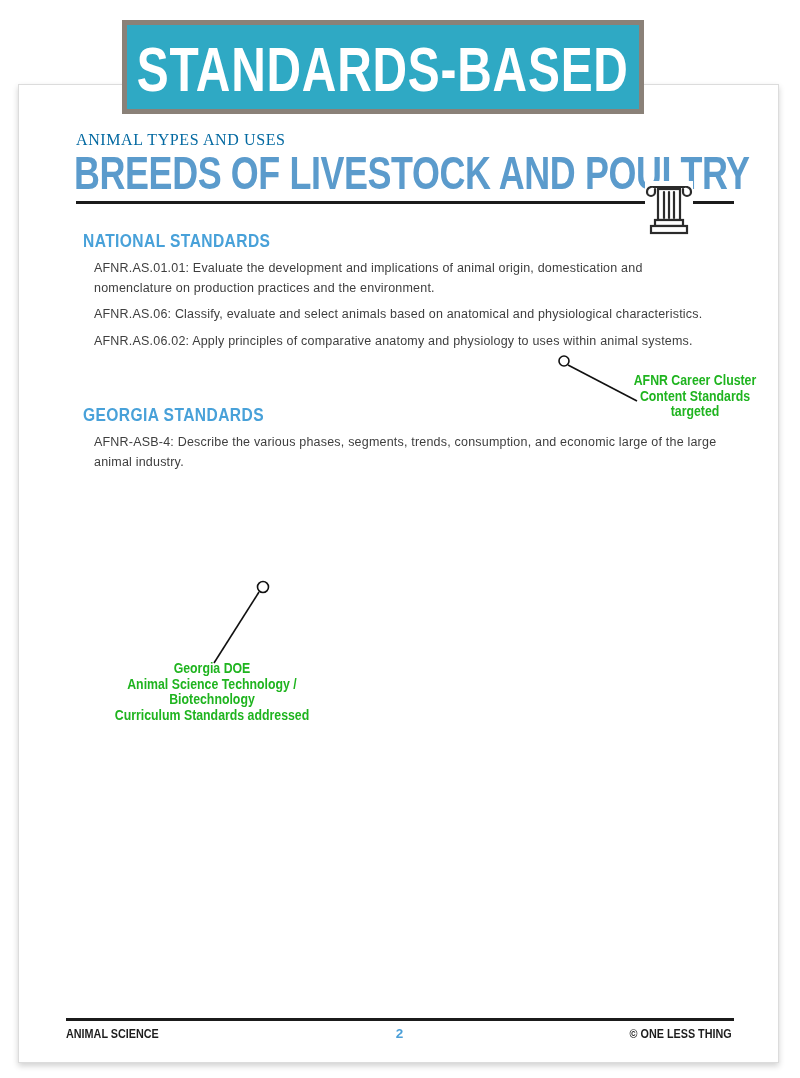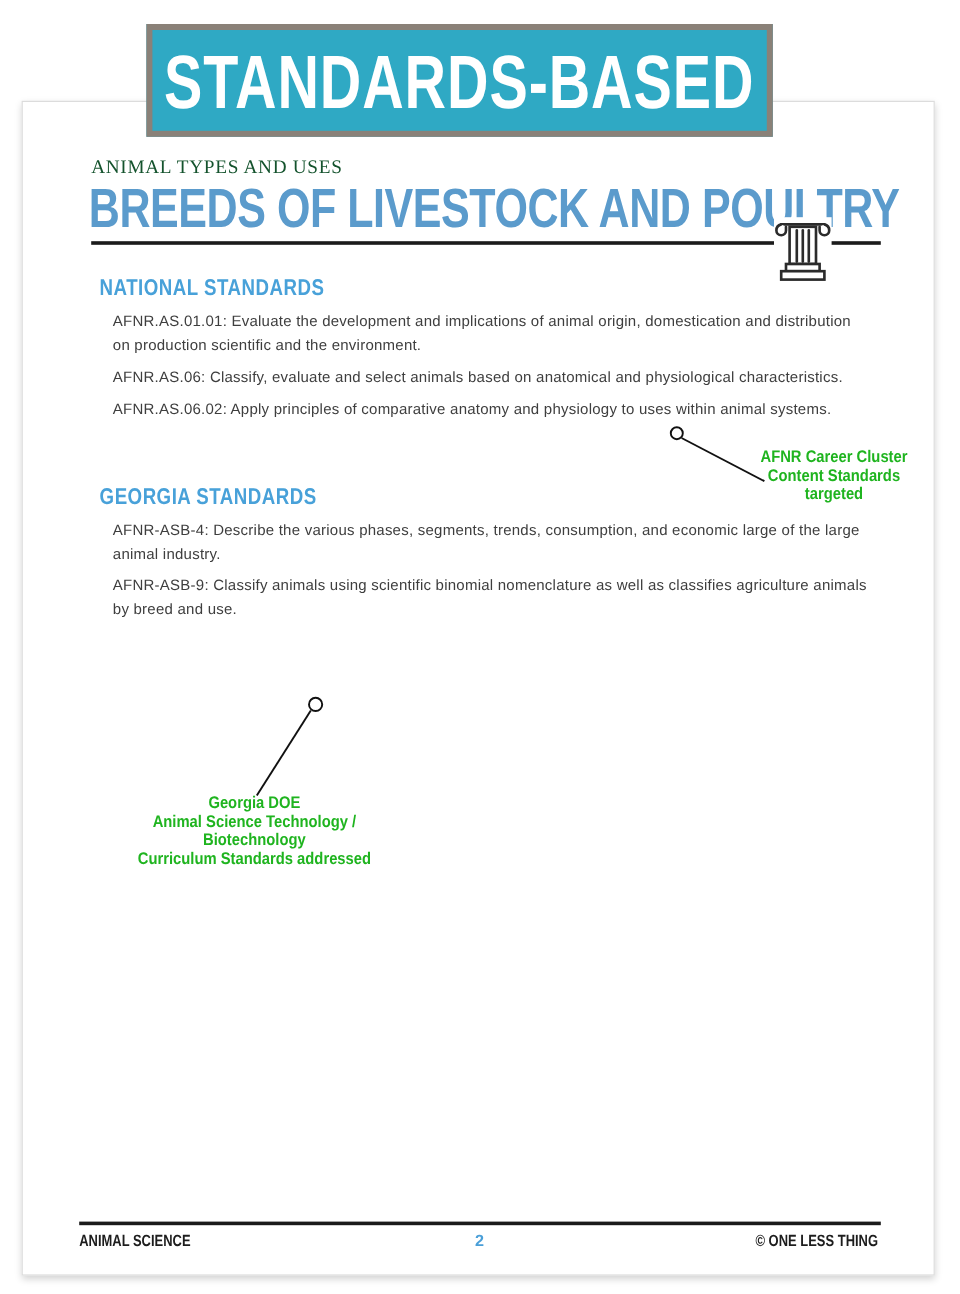--- a/index.html
+++ b/index.html
@@ -14,21 +14,21 @@
 
   
   .banner { position:absolute; left:122px; top:20px; width:522px; height:94px;
             background:#2FA9C4; border:5px solid #8A8178; z-index:10;
             display:flex; align-items:center; justify-content:center; }
   .banner-label { color:#ffffff; font-weight:700; font-size:63px; letter-spacing:1px;
                   transform:scaleX(.76); transform-origin:center center;
                   white-space:nowrap; padding-top:3px; }
 
   
-  .kicker { position:absolute; left:57px; top:46px; color:#14532d;
+  .kicker { position:absolute; left:57px; top:46px; color:#0369a1;
             font-family:"Liberation Serif", serif; font-size:16px;
             letter-spacing:.6px; }
   .title  { position:absolute; left:55px; top:61px; color:#5B9BCC; font-weight:700;
             font-size:46px; letter-spacing:-.5px; white-space:nowrap;
             transform:scaleX(.78); transform-origin:left center; }
   .title-rule { position:absolute; left:57px; top:116px; width:658px; height:3px;
                 background:#1b1b1b; }
   .column-icon { position:absolute; left:625px; top:95px; width:50px; height:56px;
                  z-index:4; }
 
@@ -93,29 +93,28 @@
         <line x1="20" y1="12" x2="20" y2="38"></line>
         <line x1="25" y1="12" x2="25" y2="38"></line>
         <line x1="30" y1="12" x2="30" y2="38"></line>
         <rect x="11" y="40" width="28" height="6"></rect>
         <rect x="7" y="46" width="36" height="7"></rect>
       </g>
     </svg>
 
     <div class="sec-heading national">NATIONAL STANDARDS</div>
     <div class="para-block national">
-      <p class="para">AFNR.AS.01.01: Evaluate the development and implications of animal origin, domestication and distribution on production scientific and the environment.</p>
+      <p class="para">AFNR.AS.01.01: Evaluate the development and implications of animal origin, domestication and nomenclature on production practices and the environment.</p>
       <p class="para">AFNR.AS.06: Classify, evaluate and select animals based on anatomical and physiological characteristics.</p>
       <p class="para">AFNR.AS.06.02: Apply principles of comparative anatomy and physiology to uses within animal systems.</p>
     </div>
 
     <div class="sec-heading georgia">GEORGIA STANDARDS</div>
     <div class="para-block georgia">
       <p class="para">AFNR-ASB-4: Describe the various phases, segments, trends, consumption, and economic large of the large animal industry.</p>
-      <p class="para">AFNR-ASB-9: Classify animals using scientific binomial nomenclature as well as classifies agriculture animals by breed and use.</p>
     </div>
 
     <svg class="callout-svg" viewBox="0 0 761 979">
       <line x1="549" y1="280" x2="618" y2="316" stroke="#111111" stroke-width="1.6"></line>
       <circle cx="545" cy="276" r="5" fill="#ffffff" stroke="#111111" stroke-width="1.6"></circle>
       <line x1="240" y1="507" x2="195" y2="578" stroke="#111111" stroke-width="1.6"></line>
       <circle cx="244" cy="502" r="5.5" fill="#ffffff" stroke="#111111" stroke-width="1.6"></circle>
     </svg>
 
     <div class="annotation afnr">

